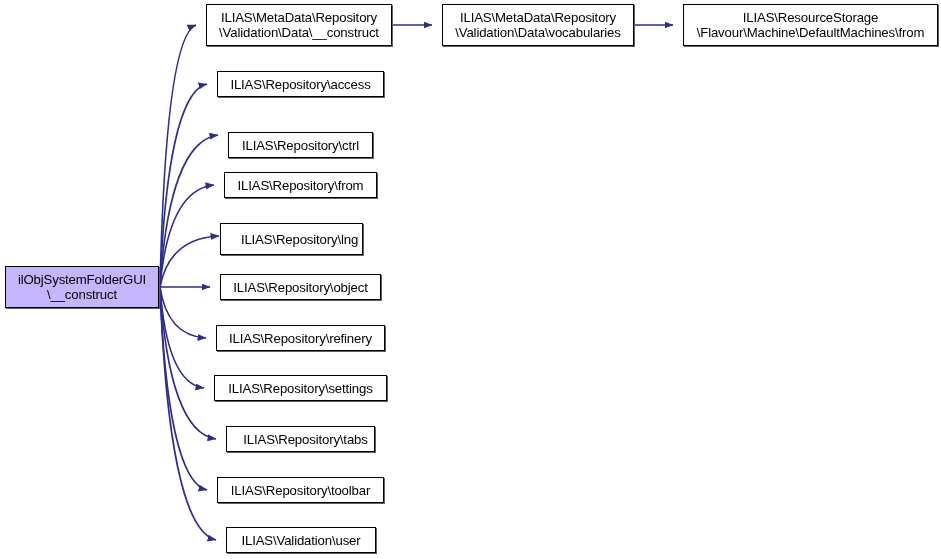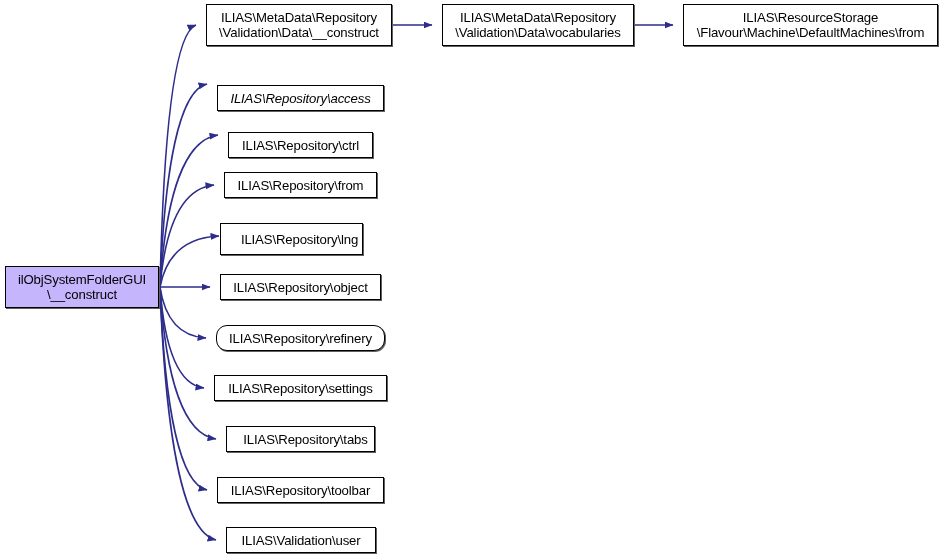--- a/index.html
+++ b/index.html
@@ -76,24 +76,24 @@
   </svg>
   <div id="nodes-group">
       <div class="node current" style="left: 5px; top: 266px; width: 154px; height: 42px;"><span class="node-label">ilObjSystemFolderGUI
 \__construct</span></div>
       <div class="node" style="left: 206px; top: 4px; width: 186px; height: 42px;"><span class="node-label">ILIAS\MetaData\Repository
 \Validation\Data\__construct</span></div>
       <div class="node" style="left: 442px; top: 4px; width: 192px; height: 42px;"><span class="node-label">ILIAS\MetaData\Repository
 \Validation\Data\vocabularies</span></div>
       <div class="node" style="left: 683px; top: 4px; width: 255px; height: 42px;"><span class="node-label">ILIAS\ResourceStorage
 \Flavour\Machine\DefaultMachines\from</span></div>
-      <div class="node" style="left: 217px; top: 85px; width: 167px; height: 26px; font-style: italic;"><span class="node-label">ILIAS\Repository\access</span></div>
+      <div class="node" style="left: 217px; top: 71px; width: 167px; height: 26px;"><span class="node-label">ILIAS\Repository\access</span></div>
       <div class="node" style="left: 228px; top: 132px; width: 145px; height: 26px;"><span class="node-label">ILIAS\Repository\ctrl</span></div>
       <div class="node" style="left: 224px; top: 172px; width: 153px; height: 26px;"><span class="node-label">ILIAS\Repository\from</span></div>
       <div class="node" style="left: 220px; top: 223px; width: 143px; height: 32px; padding-left: 16px;"><span class="node-label">ILIAS\Repository\lng</span></div>
       <div class="node" style="left: 220px; top: 274px; width: 161px; height: 26px;"><span class="node-label">ILIAS\Repository\object</span></div>
-      <div class="node" style="left: 216px; top: 325px; width: 169px; height: 26px; border-radius: 11px;"><span class="node-label">ILIAS\Repository\refinery</span></div>
+      <div class="node" style="left: 216px; top: 325px; width: 169px; height: 26px;"><span class="node-label">ILIAS\Repository\refinery</span></div>
       <div class="node" style="left: 214px; top: 375px; width: 173px; height: 26px;"><span class="node-label">ILIAS\Repository\settings</span></div>
       <div class="node" style="left: 226px; top: 426px; width: 149px; height: 26px; padding-left: 10px;"><span class="node-label">ILIAS\Repository\tabs</span></div>
       <div class="node" style="left: 217px; top: 477px; width: 167px; height: 26px;"><span class="node-label">ILIAS\Repository\toolbar</span></div>
       <div class="node" style="left: 226px; top: 527px; width: 150px; height: 26px;"><span class="node-label">ILIAS\Validation\user</span></div>
     </div>
 </div>
 
 </body></html>

